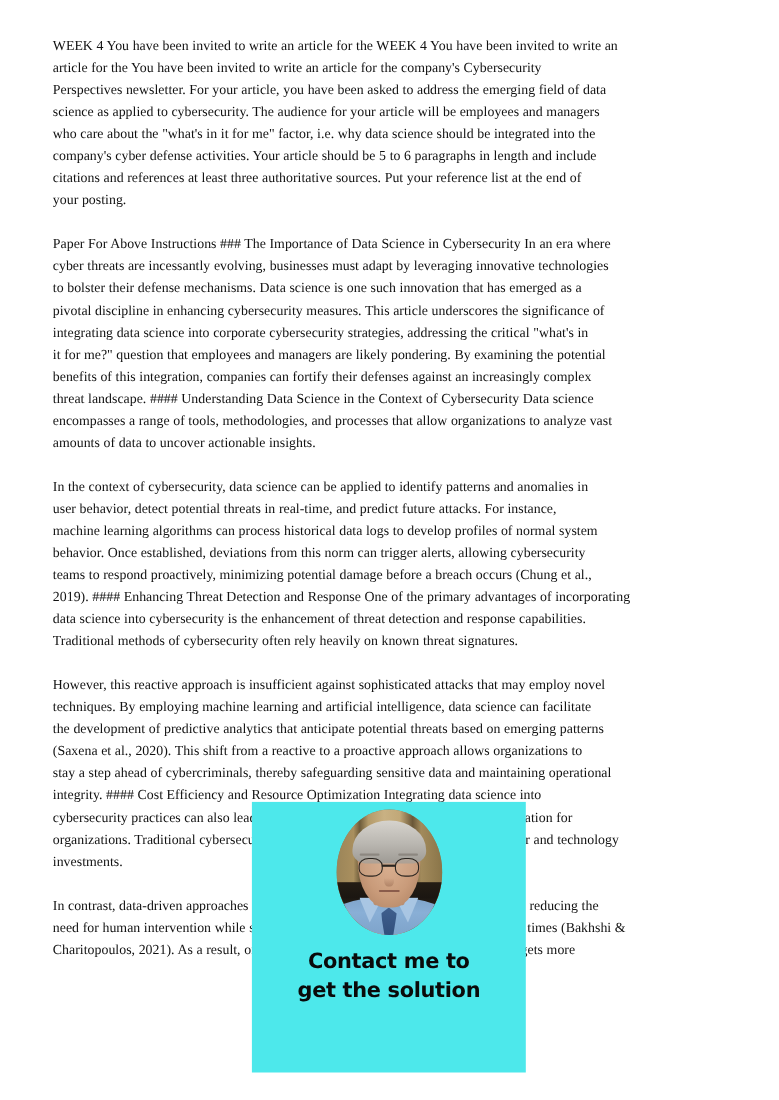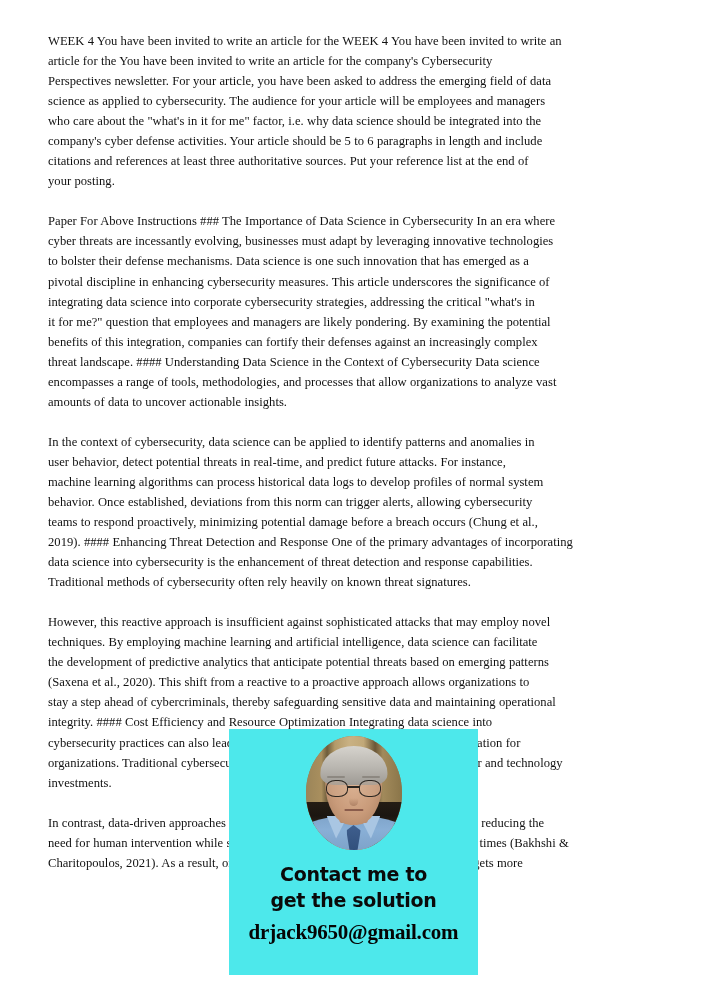--- a/index.html
+++ b/index.html
@@ -236,16 +236,15 @@
       <div class="ph-brow ph-browR"></div>
       <div class="ph-glassL"></div>
       <div class="ph-glassR"></div>
       <div class="ph-bridge"></div>
       <div class="ph-nose"></div>
       <div class="ph-mouth"></div>
     </div>
 
     <div id="overlay-headline">Contact me to
 get the solution</div>
-    <div id="overlay-email">drjack9650@gmail.com</div>
   </div>
 
 </div>
 
 </body></html>

